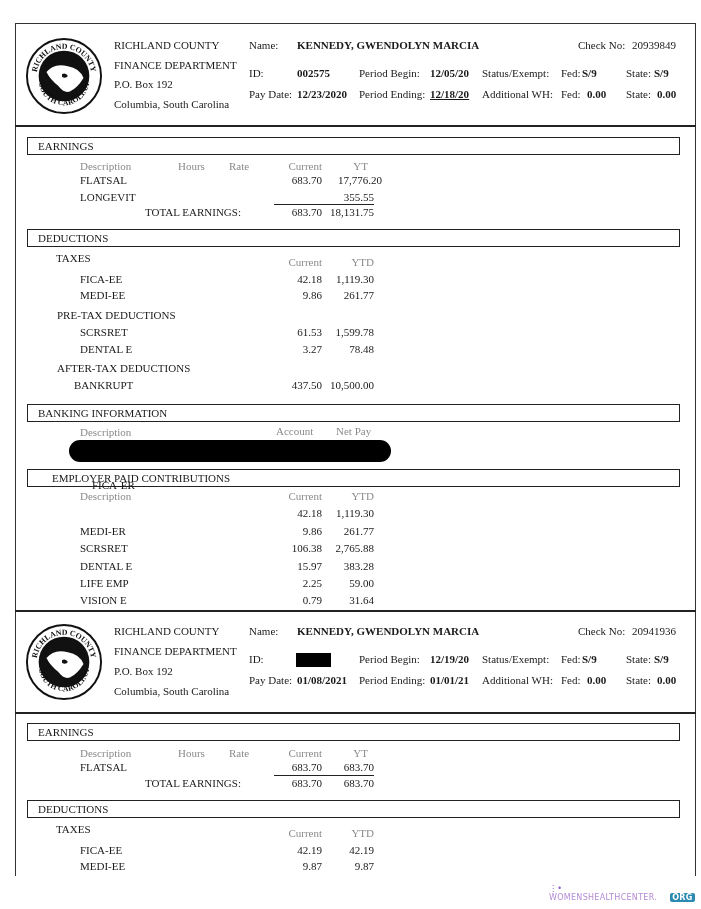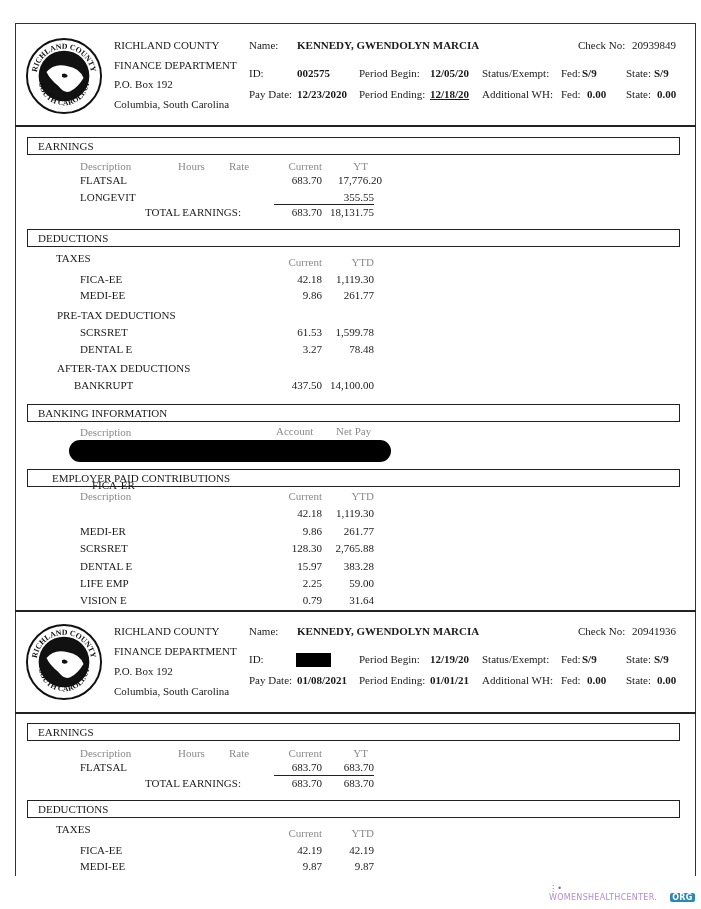--- a/index.html
+++ b/index.html
@@ -112,41 +112,41 @@
 <div class="abs" style="left:80px; top:326px;">SCRSRET</div>
 <div class="abs r" style="left:270px; width:52px; top:326px;">61.53</div>
 <div class="abs r" style="left:322px; width:52px; top:326px;">1,599.78</div>
 <div class="abs" style="left:80px; top:343px;">DENTAL E</div>
 <div class="abs r" style="left:270px; width:52px; top:343px;">3.27</div>
 <div class="abs r" style="left:322px; width:52px; top:343px;">78.48</div>
 
 <div class="abs" style="left:57px; top:362px;">AFTER-TAX DEDUCTIONS</div>
 <div class="abs" style="left:74px; top:379px;">BANKRUPT</div>
 <div class="abs r" style="left:270px; width:52px; top:379px;">437.50</div>
-<div class="abs r" style="left:322px; width:52px; top:379px;">14,100.00</div>
+<div class="abs r" style="left:322px; width:52px; top:379px;">10,500.00</div>
 
 <div class="section-box" style="top:404px;"><span>BANKING INFORMATION</span></div>
 <div class="abs gray" style="left:80px; top:426px;">Description</div>
 <div class="abs gray" style="left:276px; top:425px;">Account</div>
 <div class="abs gray" style="left:336px; top:425px;">Net Pay</div>
 <div class="redact-bar" style="left:69px; top:440px; width:322px; height:22px; border-radius:12px;"></div>
 
 <div class="section-box" style="top:469px;padding-left:24px;"><span>EMPLOYER PAID CONTRIBUTIONS</span></div>
 <div class="abs gray" style="left:80px; top:490px;">Description</div>
 <div class="abs gray r" style="left:270px; width:52px; top:490px;">Current</div>
 <div class="abs gray r" style="left:330px; width:44px; top:490px;">YTD</div>
 
 <div class="abs" style="left:80px; top:479px;margin-left:12px;">FICA-ER</div>
 <div class="abs r" style="left:270px; width:52px; top:507px;">42.18</div>
 <div class="abs r" style="left:322px; width:52px; top:507px;">1,119.30</div>
 <div class="abs" style="left:80px; top:525px;">MEDI-ER</div>
 <div class="abs r" style="left:270px; width:52px; top:525px;">9.86</div>
 <div class="abs r" style="left:322px; width:52px; top:525px;">261.77</div>
 <div class="abs" style="left:80px; top:542px;">SCRSRET</div>
-<div class="abs r" style="left:270px; width:52px; top:542px;">128.30</div>
+<div class="abs r" style="left:270px; width:52px; top:542px;">106.38</div>
 <div class="abs r" style="left:322px; width:52px; top:542px;">2,765.88</div>
 <div class="abs" style="left:80px; top:560px;">DENTAL E</div>
 <div class="abs r" style="left:270px; width:52px; top:560px;">15.97</div>
 <div class="abs r" style="left:322px; width:52px; top:560px;">383.28</div>
 <div class="abs" style="left:80px; top:577px;">LIFE EMP</div>
 <div class="abs r" style="left:270px; width:52px; top:577px;">2.25</div>
 <div class="abs r" style="left:322px; width:52px; top:577px;">59.00</div>
 <div class="abs" style="left:80px; top:594px;">VISION E</div>
 <div class="abs r" style="left:270px; width:52px; top:594px;">0.79</div>
 <div class="abs r" style="left:322px; width:52px; top:594px;">31.64</div>

